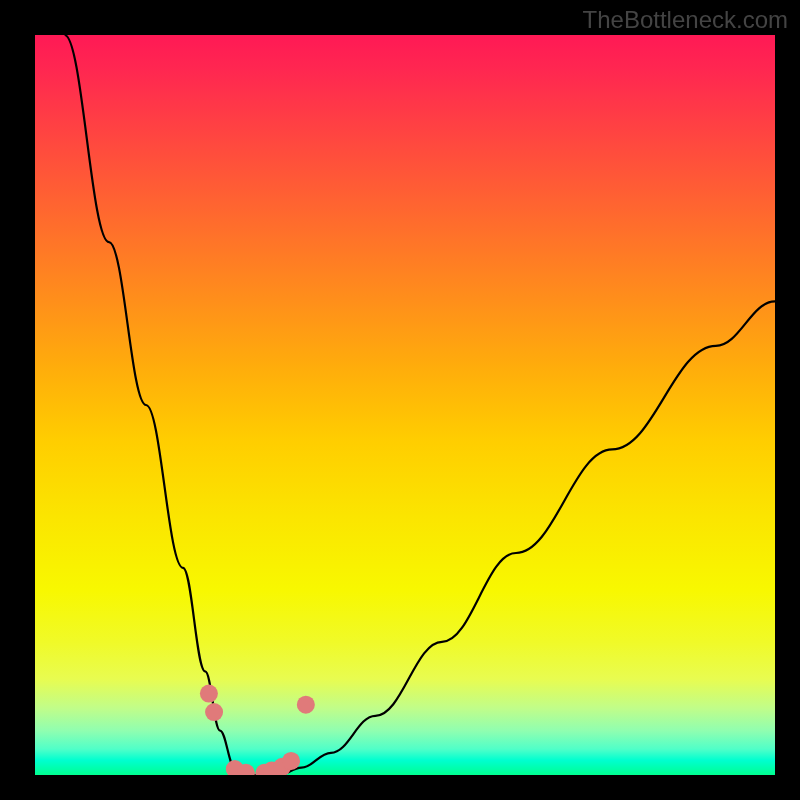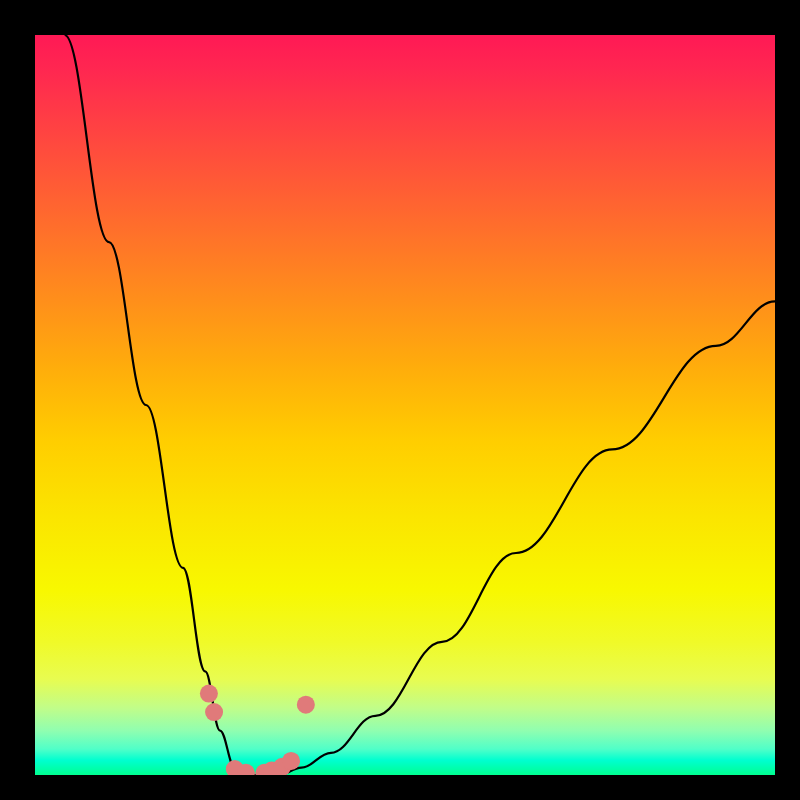--- a/index.html
+++ b/index.html
@@ -67,20 +67,21 @@
     stroke-width: 2.2;
   }
   .dot {
     fill: #e07a7a;
   }
 </style>
 </head>
 <body>
 
 <div class="container">
+  <div class="watermark">TheBottleneck.com</div>
 
   <div class="plot-area">
     <div class="gradient-bg"></div>
 
     <svg class="curve" viewBox="0 0 740 740" preserveAspectRatio="none">
       <path d="M 29.6 0 C 47.36 0, 56.239999999999995 207.20000000000005, 74 207.20000000000005 C 88.8 207.20000000000005, 96.2 370, 111 370 C 125.8 370, 133.2 532.8, 148 532.8 C 156.88 532.8, 161.32000000000002 636.4, 170.20000000000002 636.4 C 176.12 636.4, 179.08 695.6, 185 695.6 C 190.92000000000002 695.6, 193.88 732.6, 199.8 732.6 C 205.72 732.6, 208.68 740, 214.6 740 C 220.52 740, 223.48 740, 229.4 740 C 235.32000000000002 740, 238.28 740, 244.20000000000002 740 C 253.08 740, 257.52 732.6, 266.4 732.6 C 278.24 732.6, 284.15999999999997 717.8, 296 717.8 C 313.76 717.8, 322.64000000000004 680.8, 340.40000000000003 680.8 C 367.04 680.8, 380.36000000000007 606.8, 407.00000000000006 606.8 C 436.6 606.8, 451.40000000000003 518, 481 518 C 519.48 518, 538.72 414.4, 577.2 414.4 C 618.6400000000001 414.4, 639.36 310.8, 680.8000000000001 310.8 C 704.48 310.8, 716.32 266.4, 740 266.4 "></path>
       <g>
           <circle cx="173.89999999999998" cy="658.6" r="9" class="dot"></circle>
           <circle cx="179.07999999999998" cy="677.1" r="9" class="dot"></circle>
           <circle cx="199.8" cy="734.08" r="9" class="dot"></circle>

